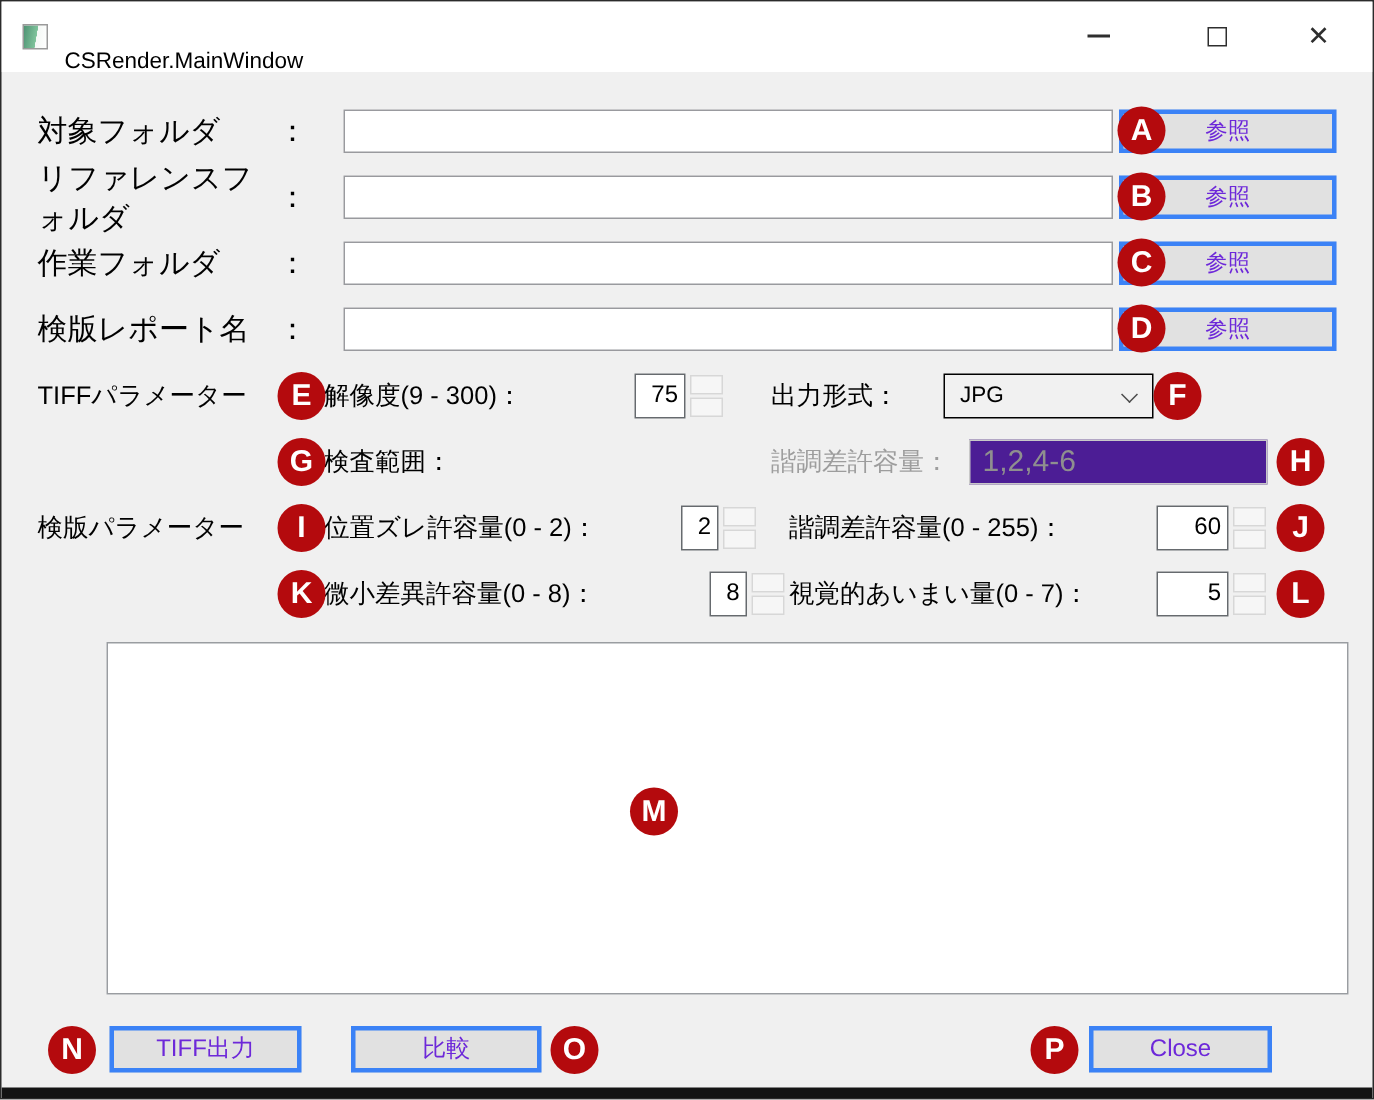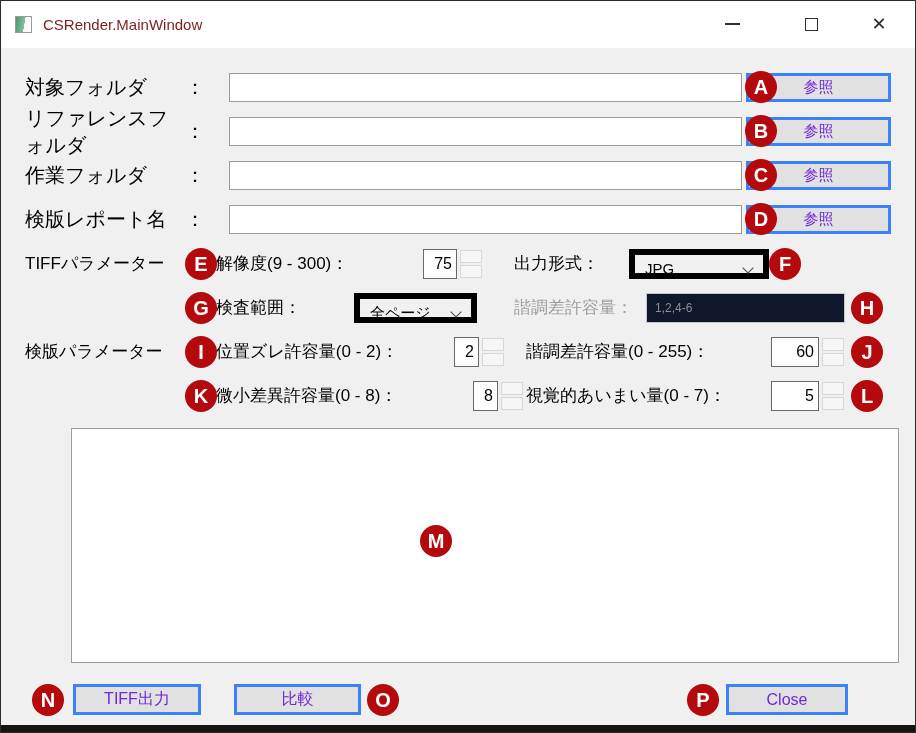--- a/index.html
+++ b/index.html
@@ -9,21 +9,21 @@
     position:relative; width:916px; height:733px;
     background:#f0f0f0; border:1px solid #2b2b2b; overflow:hidden;
   }
   
   .titlebar { position:absolute; left:0; top:0; width:914px; height:47px; background:#ffffff; }
   .appicon {
     position:absolute; left:14px; top:15px; width:17px; height:17px;
     border:1px solid #9a9a9a;
     background:linear-gradient(100deg,#4f9374 0%,#7fc39b 54%,#f4f8f5 55%,#ffffff 100%);
   }
-  .wintitle { position:absolute; left:42px; top:0; height:47px; line-height:47px; font-size:15px; color:#7f1d1d; }
+  .wintitle { position:absolute; left:42px; top:16px; height:47px; line-height:47px; font-size:15px; color:#000000; }
   .winctl { position:absolute; top:6px; width:34px; height:34px; display:flex; align-items:center; justify-content:center; background:transparent; border:none; cursor:default; }
   .minglyph { width:15px; border-top:2px solid #2e2e2e; display:block; }
   .maxglyph { width:13px; height:13px; border:1.5px solid #2e2e2e; display:block; }
   .closeglyph { font-size:18px; color:#2e2e2e; line-height:1; }
   
   .abs { position:absolute; }
   .row { position:absolute; left:0; width:916px; height:30px; }
   .jlabel { font-size:17px; color:#000; line-height:30px; white-space:nowrap; }
   .flabel { position:absolute; left:24px; top:0; width:180px; height:29px;
             display:flex; justify-content:space-between; align-items:center;
@@ -38,39 +38,39 @@
     font-size:15px; color:#6d28d9; font-family:inherit; cursor:default;
     display:flex; align-items:center; justify-content:center;
   }
   .browse { left:745px; top:0; width:145px; height:29px; }
   .badge {
     position:absolute; width:32px; height:32px; border-radius:50%;
     background:#b40a0d; color:#ffffff; font-size:20px; font-weight:bold;
     display:flex; align-items:center; justify-content:center; z-index:5;
   }
   .combo {
-    position:absolute; height:30px; background:#f1f1f1; border:6px solid #000000;
+    position:absolute; height:30px; background:#f1f1f1; border:1px solid #000000;
     font-size:15px; color:#000; line-height:28px; padding-left:10px;
   }
   .chev {
     position:absolute; right:11px; top:9px; width:8px; height:8px;
     border-right:1.6px solid #4a4a4a; border-bottom:1.6px solid #4a4a4a;
     transform:rotate(45deg);
   }
   .spin {
     position:absolute; top:0; height:30px; border:1px solid #666a6e; background:#fff;
     font-size:16px; text-align:right; padding-right:4px; font-family:inherit; outline:none;
   }
   .spinbtns { position:absolute; top:0; width:22px; height:30px; }
   .spinbtn { position:absolute; left:0; width:22px; height:13px; background:#f6f6f6; border:1px solid #d7d7d7; }
   .spinbtn.up { top:1px; } .spinbtn.down { top:16px; }
   .graylabel { color:#9d9d9d; }
   .pagespec {
     position:absolute; left:645px; top:0; width:199px; height:30px;
-    border:1px solid #c8c8c8; background:#0f172a; color:#8f8f8f; font-size:12px;
+    border:1px solid #c8c8c8; background:#4c1d95; color:#8f8f8f; font-size:20px;
     padding:0 8px; font-family:inherit; outline:none;
   }
   .logbox {
     position:absolute; left:70px; top:427px; width:828px; height:235px;
     background:#ffffff; border:1px solid #9a9da1;
   }
   .footerbtn { height:31px; font-size:16px; }
   .bottomstrip { position:absolute; left:0; top:724px; width:914px; height:9px; background:#141414; }
 </style>
 </head>
@@ -145,24 +145,20 @@
     <div class="combo" style="left:628px; width:140px;">
       <span>JPG</span>
       <span class="chev"></span>
     </div>
     <div class="badge" style="left:768px; top:-1px;">F</div>
   </div>
 
   <div class="row" style="top:292px;">
     <div class="badge" style="left:184px; top:-1px;">G</div>
     <span class="jlabel abs" style="left:215px;">検査範囲：</span>
-    <div class="combo" style="left:353px; width:123px;">
-      <span>全ページ</span>
-      <span class="chev"></span>
-    </div>
     <span class="jlabel graylabel abs" style="left:513px;">諧調差許容量：</span>
     <input class="pagespec" value="1,2,4-6" style="">
     <div class="badge" style="left:850px; top:-1px;">H</div>
   </div>
 
   <div class="row" style="top:336px;">
     <span class="jlabel abs" style="left:24px;">検版パラメーター</span>
     <div class="badge" style="left:184px; top:-1px;">I</div>
     <span class="jlabel abs" style="left:215px;">位置ズレ許容量(0 - 2)：</span>
     <input class="spin" style="left: 453px; width: 25px;" value="2">

